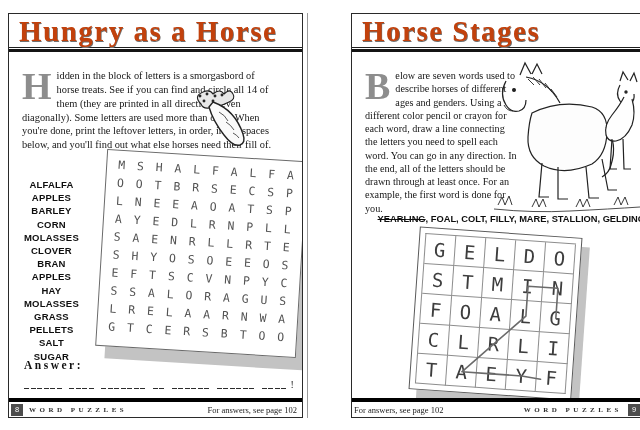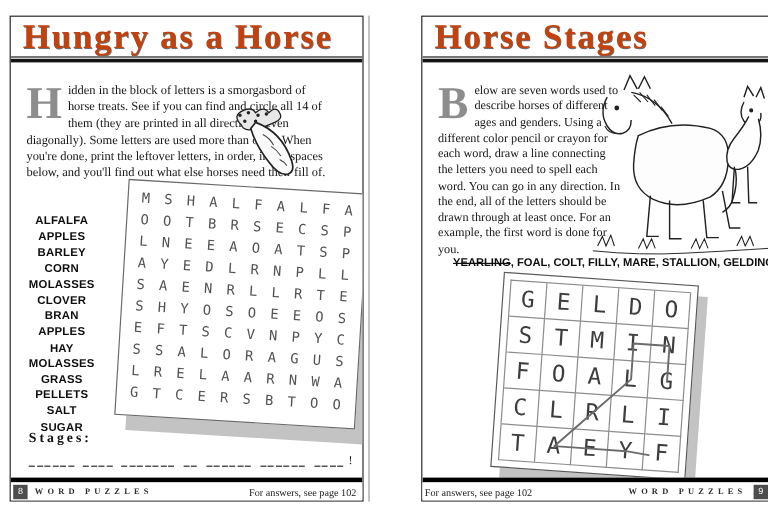--- a/index.html
+++ b/index.html
@@ -233,21 +233,21 @@
           <span class="ws-cell">R</span>
           <span class="ws-cell">S</span>
           <span class="ws-cell">B</span>
           <span class="ws-cell">T</span>
           <span class="ws-cell">O</span>
           <span class="ws-cell">O</span>
         </div>
       </div>
   </div>
 
-  <div class="answer-label">Stages:</div>
+  <div class="answer-label">Answer:</div>
   <div class="answer-blanks">
       <span class="blank-group">
         <span class="blank-dash"></span>
         <span class="blank-dash"></span>
         <span class="blank-dash"></span>
         <span class="blank-dash"></span>
         <span class="blank-dash"></span>
         <span class="blank-dash"></span>
       </span>
       <span class="blank-group">

